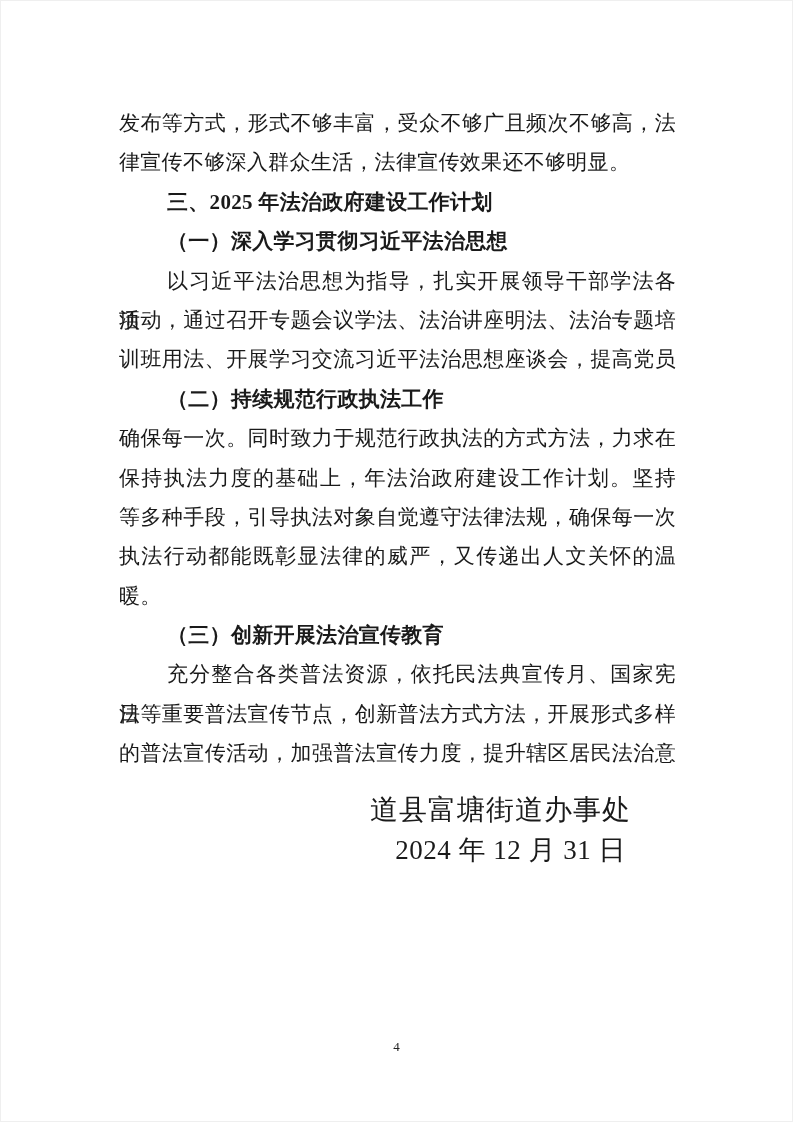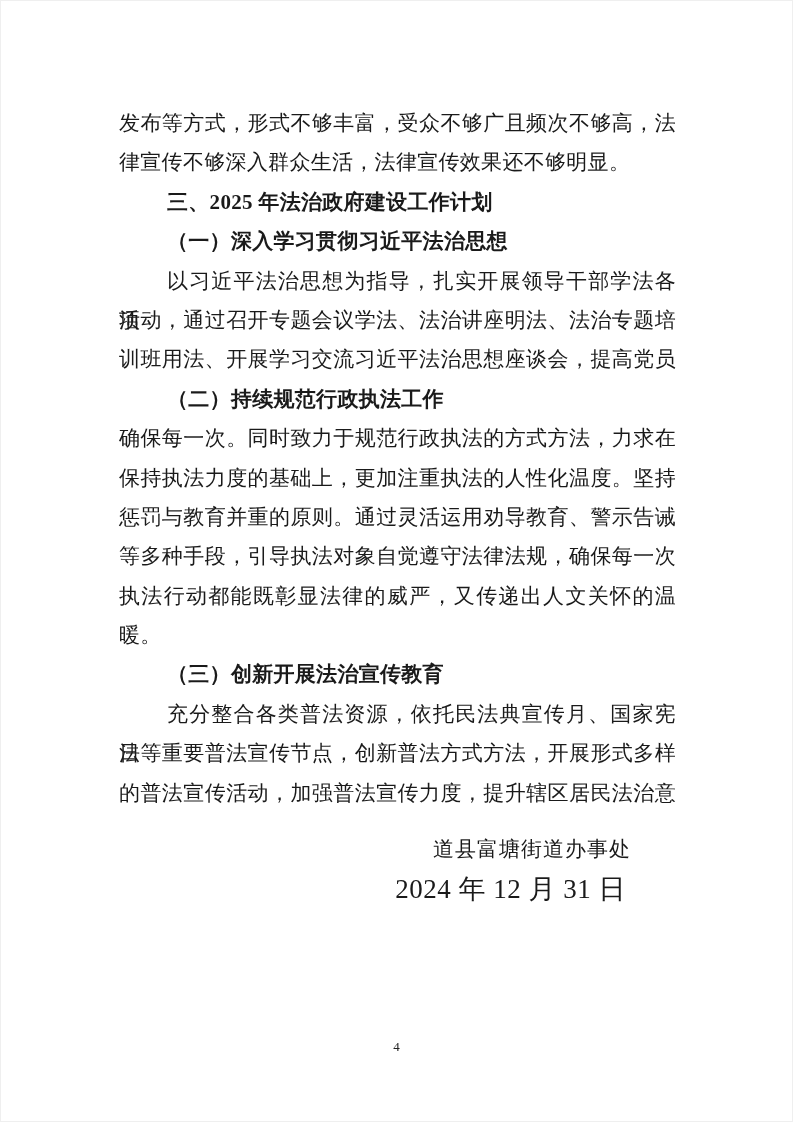--- a/index.html
+++ b/index.html
@@ -33,21 +33,21 @@
     text-justify: inter-character;
   }
   .line.indent { text-indent: 48px; }
   .line.h1, .line.h2 { font-weight: bold; white-space: nowrap; }
   .closing {
     margin-top: 16px;
     text-align: right;
     padding-right: 43px;
   }
   .closing .sig-line {
-    font-size: 21px;
+    font-size: 28px;
     line-height: 40px;
     letter-spacing: 1px;
   }
   .closing .date-line {
     font-size: 27px;
     line-height: 40px;
     margin-right: 5px;
     letter-spacing: 0.5px;
   }
   .footer-pagenum {
@@ -68,22 +68,21 @@
 
   <div class="line body fill">发布等方式，形式不够丰富，受众不够广且频次不够高，法</div>
       <div class="line body">律宣传不够深入群众生活，法律宣传效果还不够明显。</div>
       <div class="line h1 indent">三、2025 年法治政府建设工作计划</div>
       <div class="line h2 indent">（一）深入学习贯彻习近平法治思想</div>
       <div class="line body indent fill">以习近平法治思想为指导，扎实开展领导干部学法各项</div>
       <div class="line body fill">活动，通过召开专题会议学法、法治讲座明法、法治专题培</div>
       <div class="line body fill">训班用法、开展学习交流习近平法治思想座谈会，提高党员</div>
       <div class="line h2 indent">（二）持续规范行政执法工作</div>
       <div class="line body fill">确保每一次。同时致力于规范行政执法的方式方法，力求在</div>
-      <div class="line body fill">保持执法力度的基础上，更加注重执法的人性化温度。坚持</div>
-      <div class="line body fill">惩罚与教育并重的原则。通过灵活运用劝导教育、警示告诫</div>
+      <div class="line body fill">保持执法力度的基础上，年法治政府建设工作计划。坚持</div>
       <div class="line body fill">等多种手段，引导执法对象自觉遵守法律法规，确保每一次</div>
       <div class="line body fill">执法行动都能既彰显法律的威严，又传递出人文关怀的温</div>
       <div class="line body">暖。</div>
       <div class="line h2 indent">（三）创新开展法治宣传教育</div>
       <div class="line body indent fill">充分整合各类普法资源，依托民法典宣传月、国家宪法</div>
       <div class="line body fill">日等重要普法宣传节点，创新普法方式方法，开展形式多样</div>
       <div class="line body fill">的普法宣传活动，加强普法宣传力度，提升辖区居民法治意</div>
     </div>
   <div class="closing">
     <div class="sig-line">道县富塘街道办事处</div>

